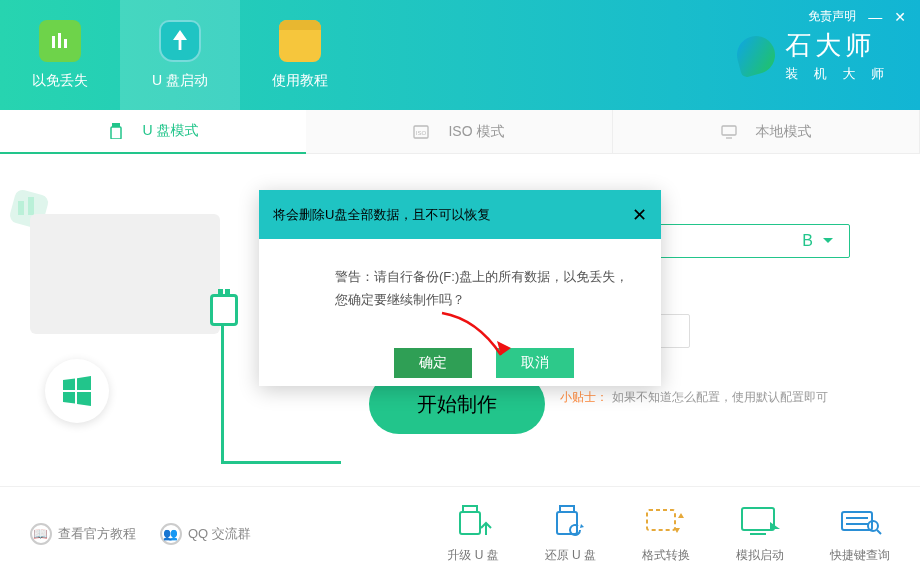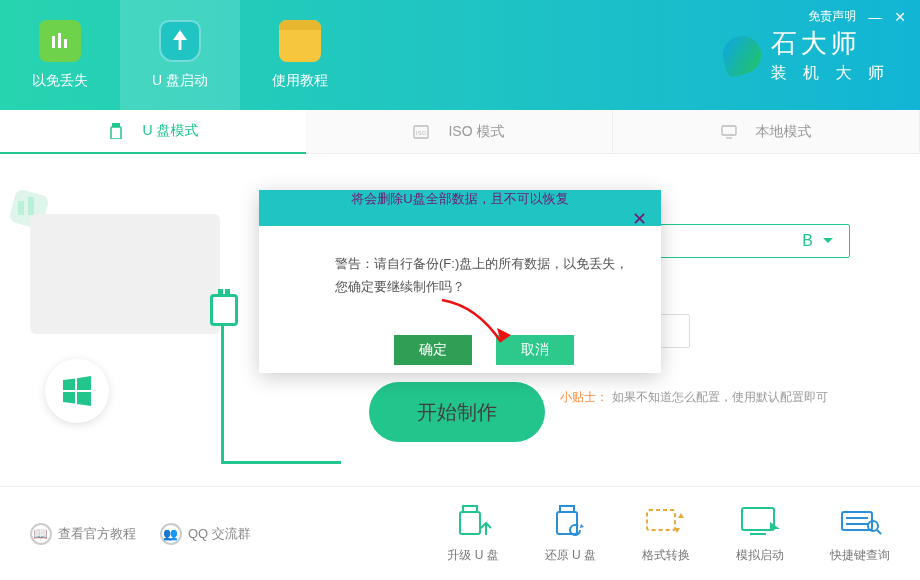--- a/index.html
+++ b/index.html
@@ -15,21 +15,21 @@
 .icon-yellow { background: #f6c63c; position: relative; }
 .icon-yellow::after { content: ""; position: absolute; left: 0; top: 0; width: 100%; height: 10px; background: #e8b730; border-radius: 8px 8px 0 0; }
 
 .title-bar { position: absolute; top: 8px; right: 14px; display: flex; gap: 12px; align-items: center; color: #fff; font-size: 12px; }
 .win-btn { cursor: pointer; font-size: 14px; }
 
 .brand { margin-left: auto; margin-right: 30px; display: flex; align-items: center; gap: 10px; }
 .brand-logo { width: 38px; height: 38px; background: linear-gradient(135deg, #0ea5e9, #22c55e); border-radius: 50% 50% 50% 6px; transform: rotate(-15deg); }
 .brand-text { color: #fff; }
 .brand-big { font-size: 26px; font-weight: normal; letter-spacing: 4px; }
-.brand-small { font-size: 16px; letter-spacing: 6px; margin-top: 2px; }
+.brand-small { font-size: 13px; letter-spacing: 6px; margin-top: 2px; }
 
 .tabs { height: 44px; display: flex; background: #fff; }
 .tab { flex: 1; display: flex; align-items: center; justify-content: center; gap: 19px; font-size: 14px; color: #999; border-bottom: 1px solid #eee; cursor: pointer; }
 .tab.active { color: #22c58b; border-bottom: 2px solid #22c58b; background: #fff; }
 .tab:not(.active) { background: #fafafa; border-right: 1px solid #eee; }
 .tab-icon { width: 16px; height: 16px; display: inline-flex; align-items: center; justify-content: center; }
 
 .main { position: relative; height: 332px; padding: 30px 40px 0 40px; }
 .deco-left { position: absolute; left: 0; top: 30px; width: 240px; height: 280px; }
 .device-bg { position: absolute; left: 30px; top: 30px; width: 190px; height: 120px; background: #f0f0f0; border-radius: 6px; }
@@ -39,34 +39,34 @@
 .usb-line .plug { width: 28px; height: 32px; background: #fff; border: 3px solid #22c58b; border-radius: 4px; position: relative; }
 .usb-line .plug::before, .usb-line .plug::after { content: ""; position: absolute; width: 5px; height: 8px; background: #22c58b; top: -8px; }
 .usb-line .plug::before { left: 5px; } .usb-line .plug::after { right: 5px; }
 .usb-line .cable { position: absolute; top: 30px; left: 11px; width: 3px; height: 140px; background: #22c58b; }
 .usb-line .cable::after { content: ""; position: absolute; bottom: 0; left: 0; width: 120px; height: 3px; background: #22c58b; }
 
 .dropdown-hint { position: absolute; right: 70px; top: 70px; width: 220px; height: 34px; border: 1px solid #22c58b; border-radius: 2px; display: flex; align-items: center; justify-content: flex-end; padding: 0 16px; color: #22c58b; }
 .dropdown-hint::after { content: ""; border: 5px solid transparent; border-top-color: #22c58b; margin-left: 10px; margin-top: 4px; }
 .outline-box { position: absolute; right: 230px; top: 160px; width: 170px; height: 34px; border: 1px solid #ddd; border-radius: 2px; }
 
-.start-btn { position: absolute; left: 369px; top: 228px; width: 176px; height: 60px; border-radius: 30px; background: #22c58b; color: #404040; font-size: 20px; display: flex; align-items: center; justify-content: center; cursor: pointer; }
+.start-btn { position: absolute; left: 369px; top: 220px; width: 176px; height: 60px; border-radius: 30px; background: #22c58b; color: #000000; font-size: 20px; display: flex; align-items: center; justify-content: center; cursor: pointer; }
 .tip { position: absolute; left: 560px; top: 235px; font-size: 12px; color: #999; }
 .tip .tip-label { color: #ff8a3d; margin-right: 4px; }
 
 .footer { position: absolute; bottom: 0; left: 0; right: 0; height: 94px; border-top: 1px solid #f0f0f0; display: flex; align-items: center; padding: 0 30px; gap: 24px; background: #fff; }
 .foot-link { display: flex; align-items: center; gap: 6px; font-size: 13px; color: #888; cursor: pointer; }
 .foot-circle { width: 22px; height: 22px; border: 2px solid #ccc; border-radius: 50%; display: flex; align-items: center; justify-content: center; font-size: 12px; }
 .foot-actions { margin-left: auto; display: flex; gap: 46px; }
 .foot-act { display: flex; flex-direction: column; align-items: center; gap: 8px; font-size: 12px; color: #777; cursor: pointer; }
 .foot-act .fi { width: 44px; height: 36px; display: flex; align-items: center; justify-content: center; }
 
 .overlay { position: absolute; inset: 0; background: rgba(0,0,0,0); display: flex; align-items: flex-start; justify-content: center; padding-top: 190px; }
 .dialog { width: 402px; background: #fff; box-shadow: 0 4px 20px rgba(0,0,0,0.2); position: relative; }
-.dialog-head { height: 36px; background: #1fc4c3; color: #701a75; display: flex; align-items: center; padding: 0 14px; font-size: 13px; flex-direction: column; }
+.dialog-head { height: 49px; background: #1fc4c3; color: #000000; display: flex; align-items: center; padding: 0 14px; font-size: 13px; }
 .dialog-close { margin-left: auto; cursor: pointer; font-size: 18px; }
 .dialog-body { padding: 26px 28px 8px; font-size: 13px; color: #555; line-height: 1.8; position: relative; margin-left: 48px; }
 .dialog-btns { display: flex; justify-content: center; gap: 24px; margin-top: 36px; }
 .dbtn { width: 78px; height: 30px; color: #fff; display: flex; align-items: center; justify-content: center; font-size: 14px; cursor: pointer; }
 .dbtn.ok { background: #2f9f55; }
 .dbtn.cancel { background: #29c e; background: #2ecb8a; background: #2dc98a; }
 .dbtn.cancel { background: #2dc98a; }
 .arrow { position: absolute; left: 130px; top: 72px; }
 </style>
 </head>

